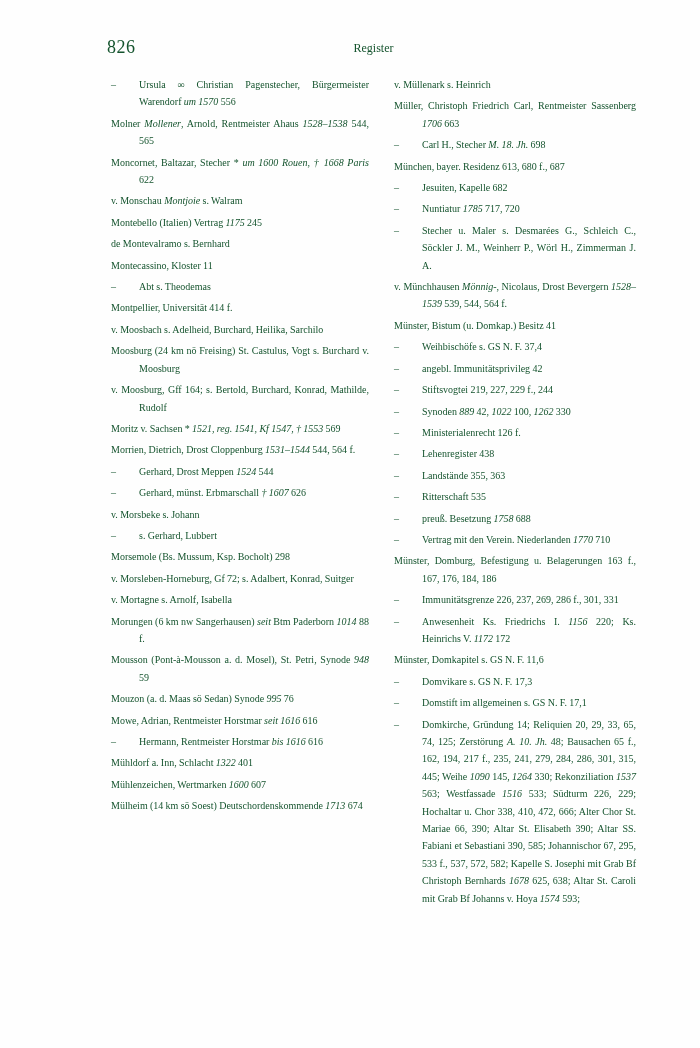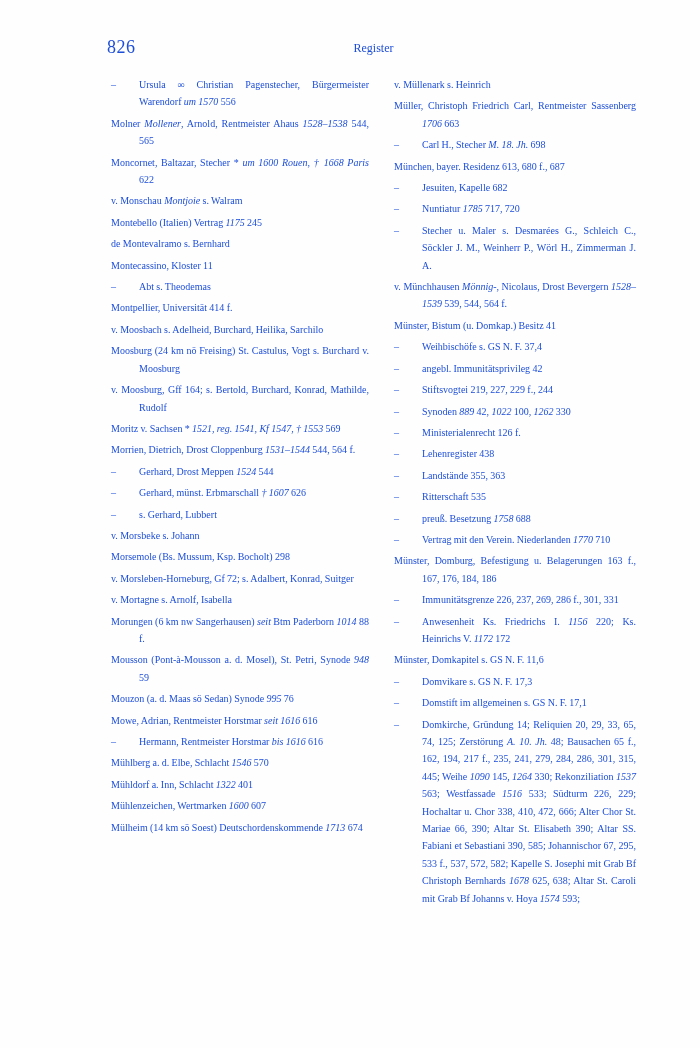--- a/index.html
+++ b/index.html
@@ -5,21 +5,21 @@
   html, body {
     margin: 0;
     padding: 0;
     background: #ffffff;
   }
   .page {
     position: relative;
     width: 700px;
     height: 1048px;
     background: #fefefe;
-    color: #1d4ed8;
+    color: #14532d;
     font-family: "Liberation Serif", "DejaVu Serif", serif;
     overflow: hidden;
   }
   .header {
     position: absolute;
     top: 36px;
     left: 107px;
     width: 533px;
     height: 22px;
   }
@@ -89,31 +89,30 @@
         <p class="entry">Montecassino, Kloster 11</p>
         <p class="entry"><span class="dash">–</span>Abt s. Theodemas</p>
         <p class="entry">Montpellier, Universität 414 f.</p>
         <p class="entry">v. Moosbach s. Adelheid, Burchard, Heilika, Sarchilo</p>
         <p class="entry">Moosburg (24 km nö Freising) St. Castulus, Vogt s. Burchard v. Moosburg</p>
         <p class="entry">v. Moosburg, Gff 164; s. Bertold, Burchard, Konrad, Mathilde, Rudolf</p>
         <p class="entry">Moritz v. Sachsen * <em>1521, reg. 1541, Kf 1547, † 1553</em> 569</p>
         <p class="entry">Morrien, Dietrich, Drost Cloppenburg <em>1531–1544</em> 544, 564 f.</p>
         <p class="entry"><span class="dash">–</span>Gerhard, Drost Meppen <em>1524</em> 544</p>
         <p class="entry"><span class="dash">–</span>Gerhard, münst. Erbmarschall <em>† 1607</em> 626</p>
+        <p class="entry">v. Morsbeke s. Johann</p>
         <p class="entry"><span class="dash">–</span>s. Gerhard, Lubbert</p>
-        <p class="entry">v. Morsbeke s. Johann</p>
         <p class="entry">Morsemole (Bs. Mussum, Ksp. Bocholt) 298</p>
         <p class="entry">v. Morsleben-Horneburg, Gf 72; s. Adalbert, Konrad, Suitger</p>
         <p class="entry">v. Mortagne s. Arnolf, Isabella</p>
         <p class="entry">Morungen (6 km nw Sangerhausen) <em>seit</em> Btm Paderborn <em>1014</em> 88 f.</p>
         <p class="entry">Mousson (Pont-à-Mousson a. d. Mosel), St. Petri, Synode <em>948</em> 59</p>
         <p class="entry">Mouzon (a. d. Maas sö Sedan) Synode <em>995</em> 76</p>
         <p class="entry">Mowe, Adrian, Rentmeister Horstmar <em>seit 1616</em> 616</p>
         <p class="entry"><span class="dash">–</span>Hermann, Rentmeister Horstmar <em>bis 1616</em> 616</p>
-        <p class="entry">Mühlberg a. d. Elbe, Schlacht <em>1546</em> 570</p>
         <p class="entry">Mühldorf a. Inn, Schlacht <em>1322</em> 401</p>
         <p class="entry">Mühlenzeichen, Wertmarken <em>1600</em> 607</p>
         <p class="entry">Mülheim (14 km sö Soest) Deutschordenskommende <em>1713</em> 674</p>
       </div>
     <div class="col col-right" id="col-right">
         <p class="entry">v. Müllenark s. Heinrich</p>
         <p class="entry">Müller, Christoph Friedrich Carl, Rentmeister Sassenberg <em>1706</em> 663</p>
         <p class="entry"><span class="dash">–</span>Carl H., Stecher <em>M. 18. Jh.</em> 698</p>
         <p class="entry">München, bayer. Residenz 613, 680 f., 687</p>
         <p class="entry"><span class="dash">–</span>Jesuiten, Kapelle 682</p>

